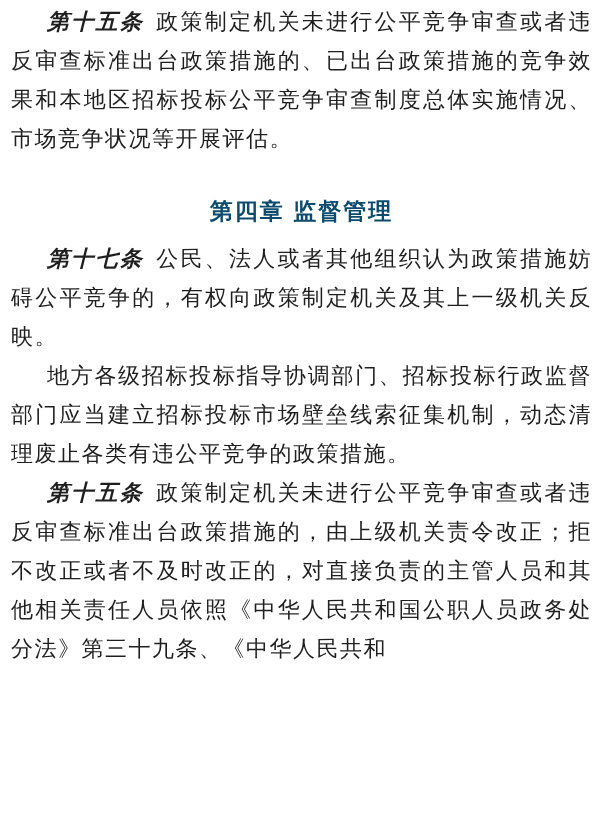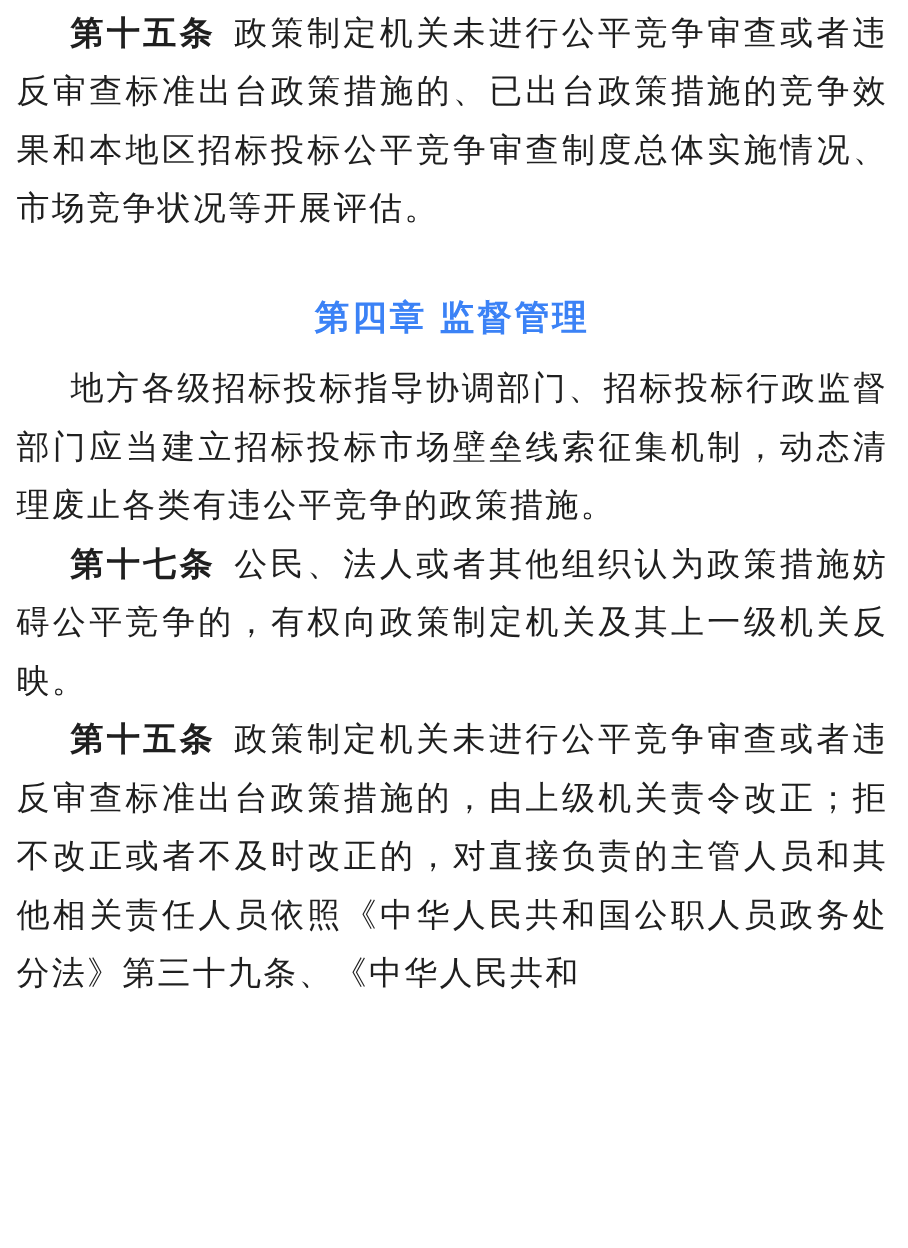--- a/index.html
+++ b/index.html
@@ -29,43 +29,44 @@
     text-indent: 36px;
     text-align: justify;
     text-justify: inter-ideograph;
   }
   p.para.noindent {
     text-indent: 36px;
   }
   .art-num {
     font-weight: bold;
     margin-right: 0.55em;
+    font-style: italic;
   }
   h2.chapter {
     margin: 34px 0 8px 0;
     text-align: center;
     text-indent: 0;
     font-family: "Liberation Sans", "DejaVu Sans", sans-serif;
     font-weight: bold;
     font-size: 23px;
     line-height: 39px;
     letter-spacing: 2px;
-    color: #3b82f6;
+    color: #0c4a6e;
   }
 </style>
 </head>
 <body>
 
 <div class="page">
 
   <p class="para"><span class="art-num">第十五条</span><span>政策制定机关未进行公平竞争审查或者违反审查标准出台政策措施的、已出台政策措施的竞争效果和本地区招标投标公平竞争审查制度总体实施情况、市场竞争状况等开展评估。</span></p>
 
   <h2 class="chapter">第四章 监督管理</h2>
 
 
+  <p class="para"><span class="art-num">第十七条</span><span>公民、法人或者其他组织认为政策措施妨碍公平竞争的，有权向政策制定机关及其上一级机关反映。</span></p>
+
   <p class="para noindent"><span>地方各级招标投标指导协调部门、招标投标行政监督部门应当建立招标投标市场壁垒线索征集机制，动态清理废止各类有违公平竞争的政策措施。</span></p>
-
-  <p class="para"><span class="art-num">第十七条</span><span>公民、法人或者其他组织认为政策措施妨碍公平竞争的，有权向政策制定机关及其上一级机关反映。</span></p>
 
 
   <p class="para"><span class="art-num">第十五条</span><span>政策制定机关未进行公平竞争审查或者违反审查标准出台政策措施的，由上级机关责令改正；拒不改正或者不及时改正的，对直接负责的主管人员和其他相关责任人员依照《中华人民共和国公职人员政务处分法》第三十九条、《中华人民共和</span></p>
 
 </div>
 
 </body></html>

